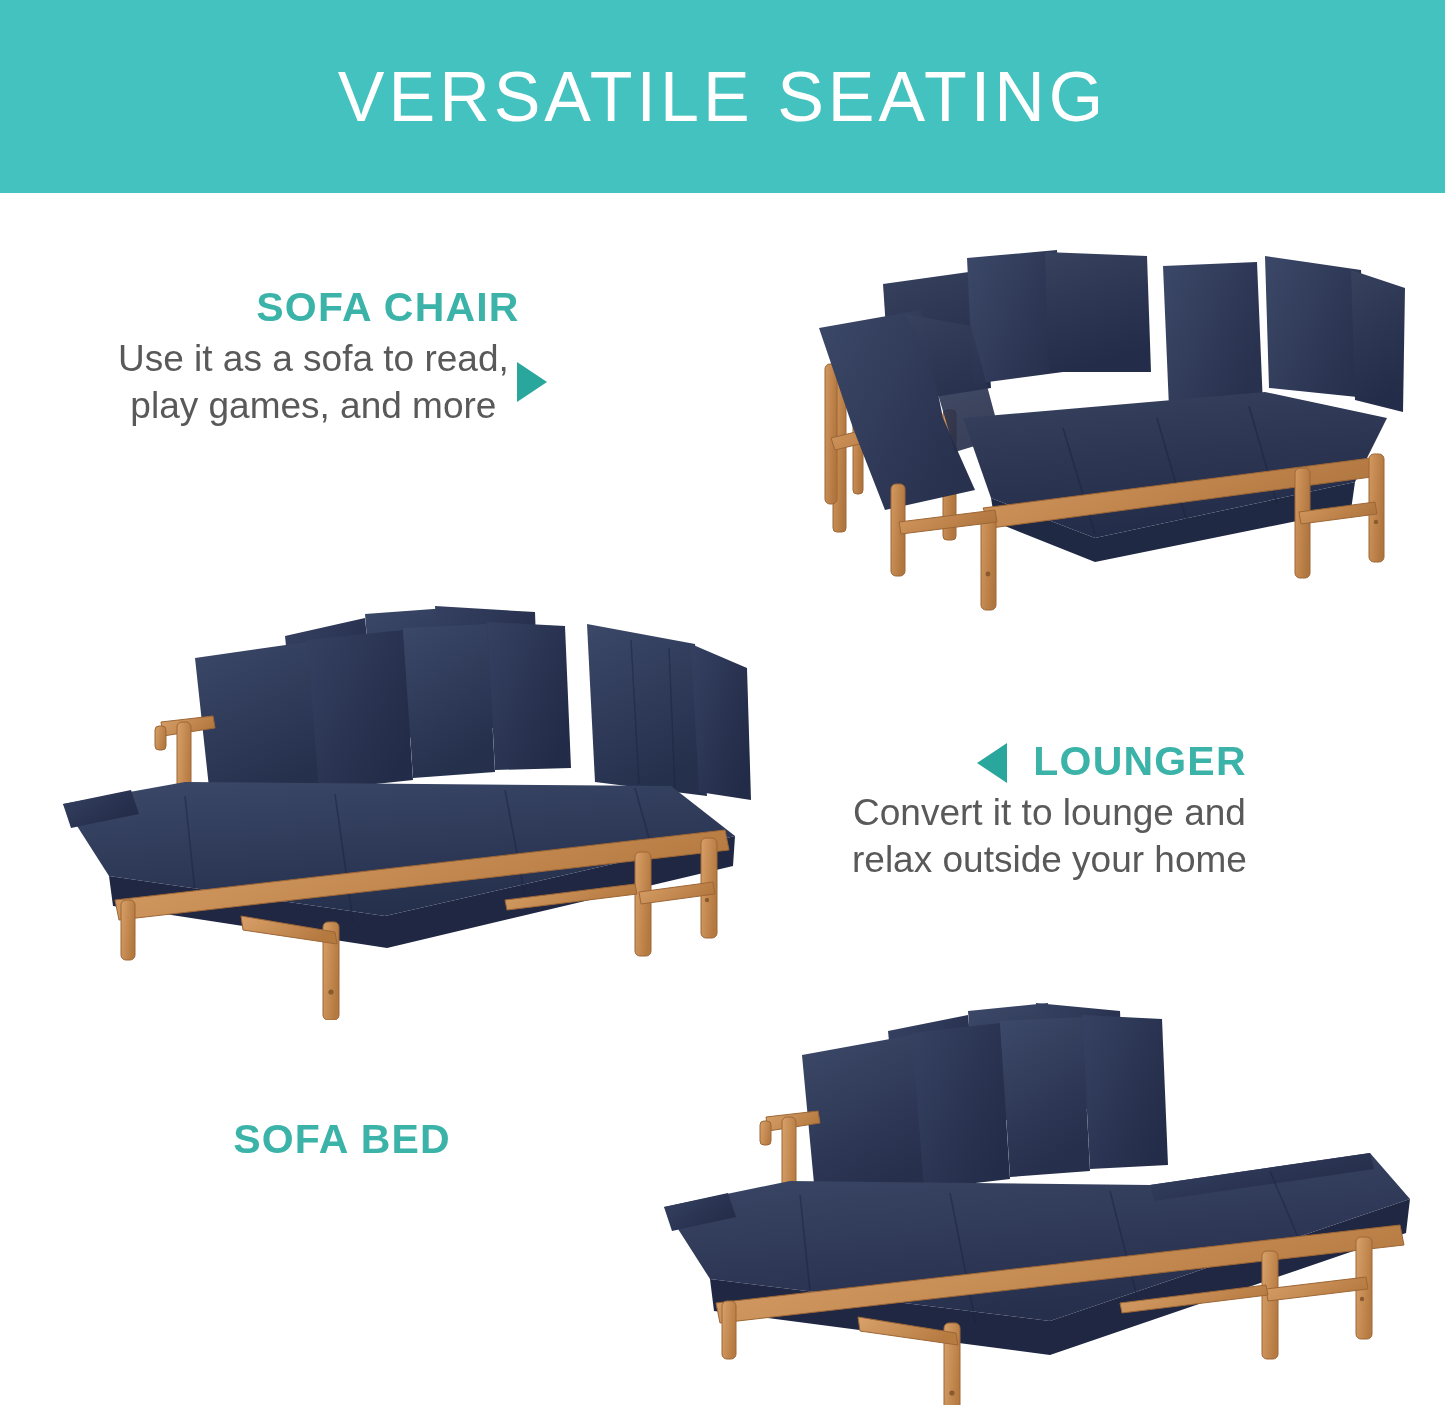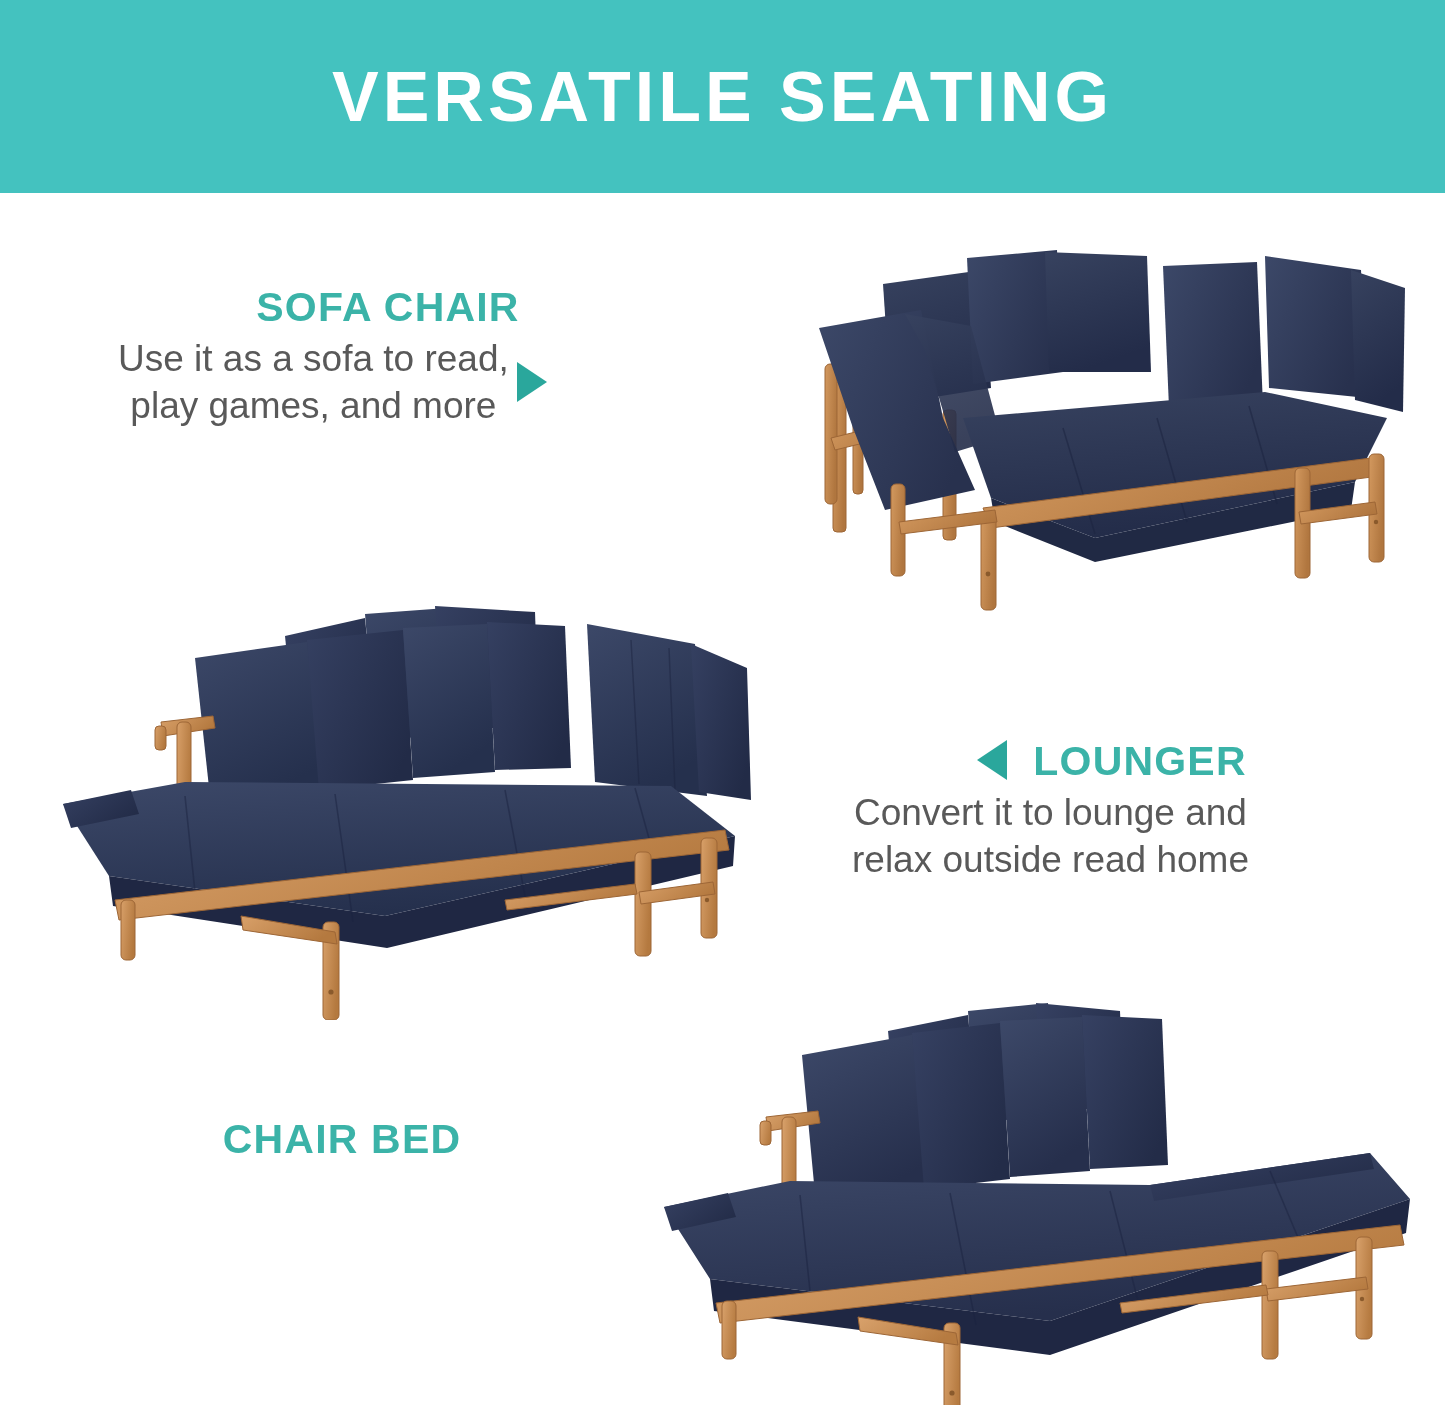--- a/index.html
+++ b/index.html
@@ -14,31 +14,31 @@
 
   
   .banner{
     position:absolute;left:0;top:0;width:1445px;height:193px;
     background:#44c2bf;
     display:flex;align-items:center;justify-content:center;
   }
   .banner-title{
     color:#ffffff;
     font-size:70px;
-    font-weight:bold;
+    font-weight:normal;
     letter-spacing:4px;
     line-height:1;
     text-align:center;
     white-space:nowrap;
   }
 
   
   .feature{position:absolute;}
   .feature-head{
-    display:flex;align-items:flex-start;
+    display:flex;align-items:flex-end;
     gap:26px;
     margin-bottom:6px;
   }
   .feature-title{
     color:#3bb3a8;
     font-size:41px;
     font-weight:bold;
     letter-spacing:1.2px;
     line-height:1.05;
     white-space:nowrap;
@@ -100,27 +100,27 @@
     </div>
   </div>
 
   <div class="feature" id="blk-lounger">
     <div class="feature-head">
       <div class="tri tri-left"></div>
       <div class="feature-title">LOUNGER</div>
     </div>
     <div class="body-row">
       <div class="feature-body">Convert it to lounge and
-relax outside read home</div>
+relax outside your home</div>
     </div>
   </div>
 
   <div class="feature" id="blk-bed">
     <div class="feature-head">
-      <div class="feature-title">CHAIR BED</div>
+      <div class="feature-title">SOFA BED</div>
     </div>
   </div>
 
   <div class="photo" id="photo-sofa">
     <svg viewBox="0 0 640 390" xmlns="http://www.w3.org/2000/svg">
       <defs>
         <linearGradient id="nv1" x1="0" y1="0" x2="0.3" y2="1">
           <stop offset="0" stop-color="#37425f"></stop>
             <stop offset="1" stop-color="#232c49"></stop>
         </linearGradient>

